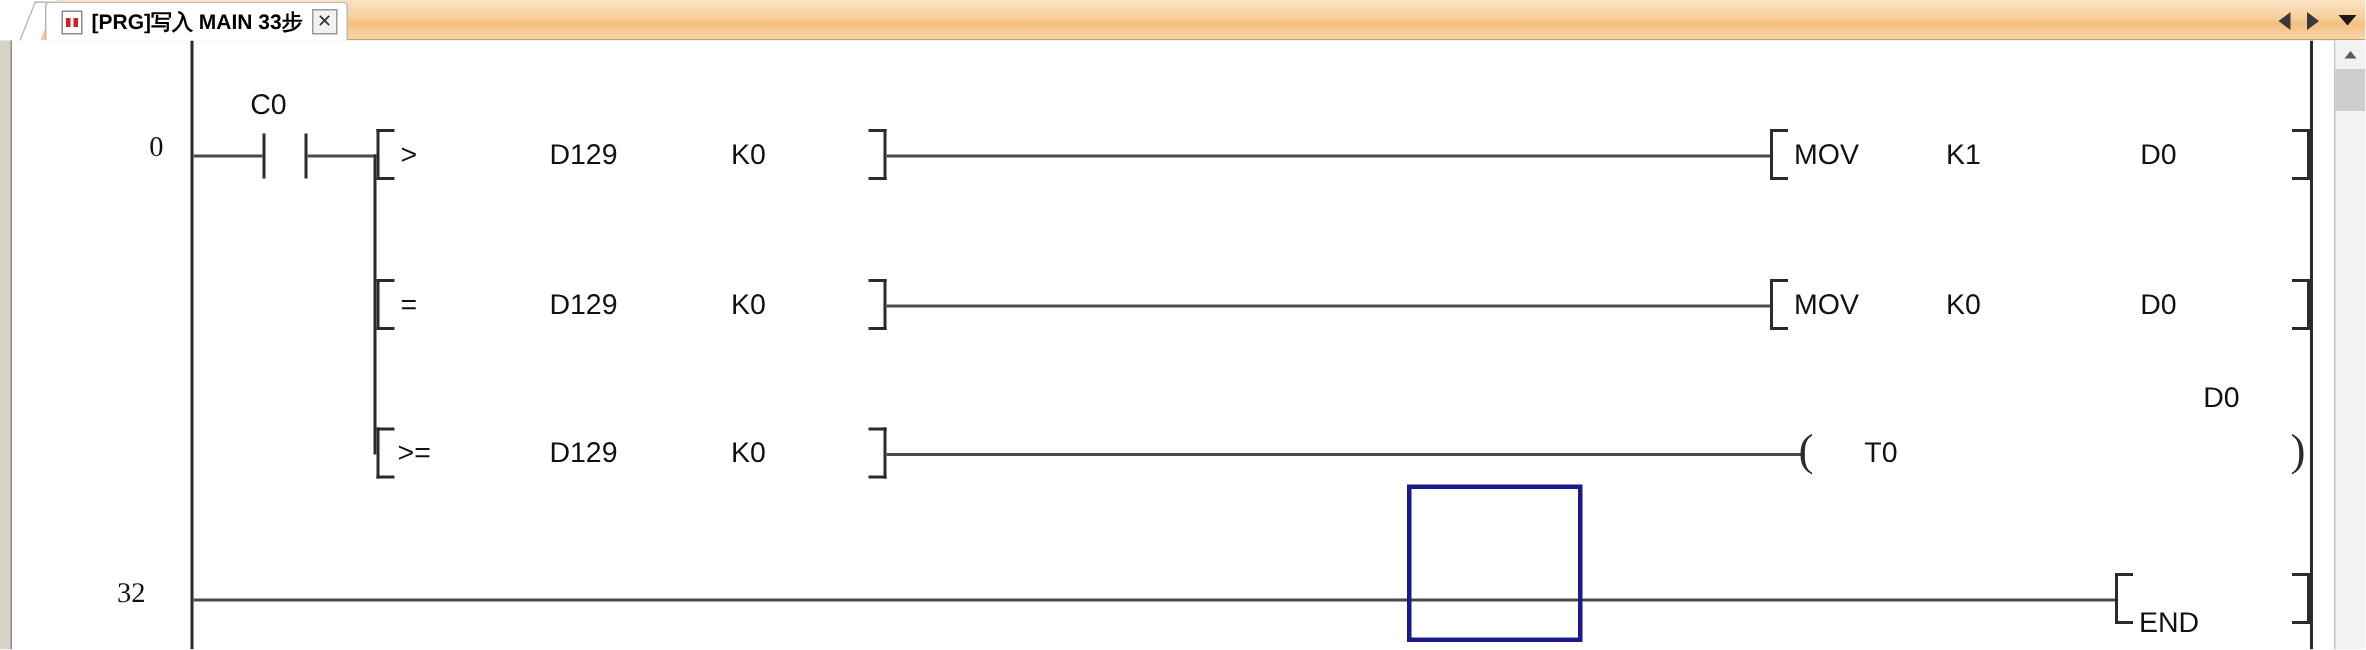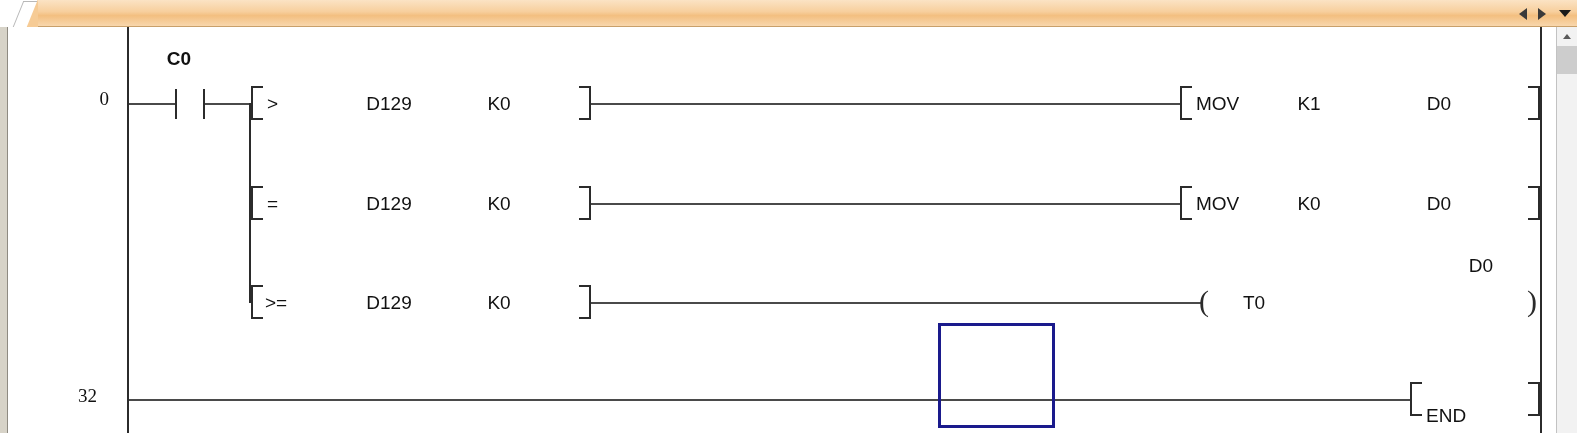--- a/index.html
+++ b/index.html
@@ -272,40 +272,45 @@
 </style>
 </head>
 <body>
 
 <div id="app">
 
   <div class="tabstrip">
     <div class="tabstrip-leftfill"></div>
     <div class="tab-skew"></div>
 
+    <div class="tab">
+      <span class="tab-icon"></span>
+      <span class="tab-label">[PRG]写入 MAIN 33步</span>
+      <span class="tab-close">✕</span>
+    </div>
 
     <div class="tabnav">
       <span class="nav-tri nav-left"></span>
       <span class="nav-tri nav-right"></span>
       <span class="nav-caret"></span>
     </div>
   </div>
 
   <div class="canvas-wrap">
     <div class="canvas-border-l"></div>
 
     <div class="canvas">
 
       <div class="ld rail" style="left:118px; top:0px; height:406px;"></div>
 
       <div class="ld rail" style="left:1531px; top:0px; height:406px;"></div>
 
       <div class="step-num" style="left:60px; top:61px;">0</div>
 
-      <div class="dev-label" style="left:140px; top:21px; width:60px;font-weight:bold;">C0</div>
+      <div class="dev-label" style="left:140px; top:33px; width:60px;">C0</div>
 
       <div class="ld hline" style="left:120px; top:76px; width:46px;"></div>
 
       <div class="contact" style="left:166px; top:62px;">
         <div class="bar bar-l"></div>
         <div class="bar bar-r"></div>
       </div>
 
       <div class="ld hline" style="left:196px; top:76px; width:46px;"></div>
 

